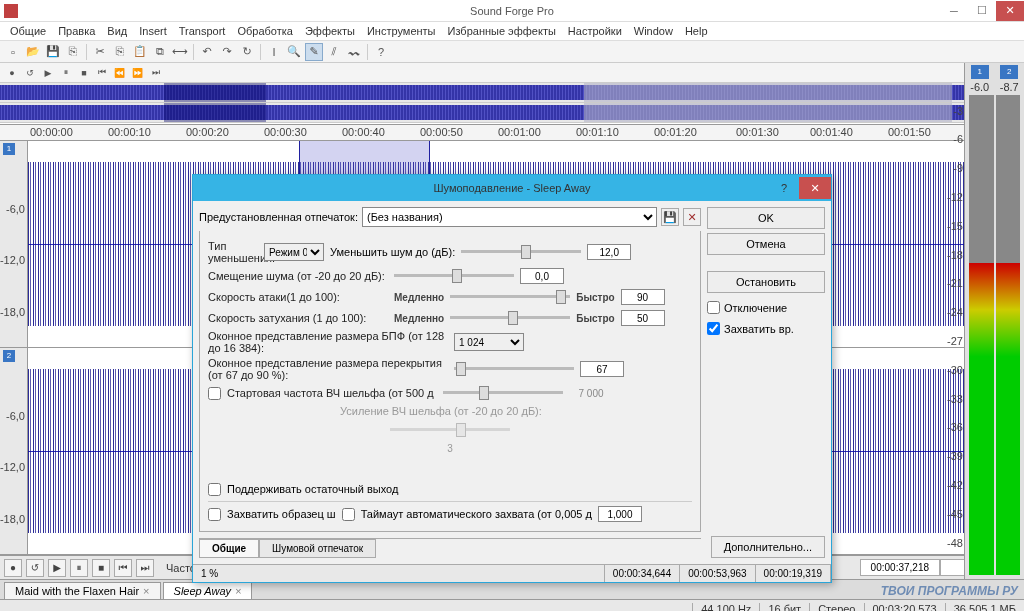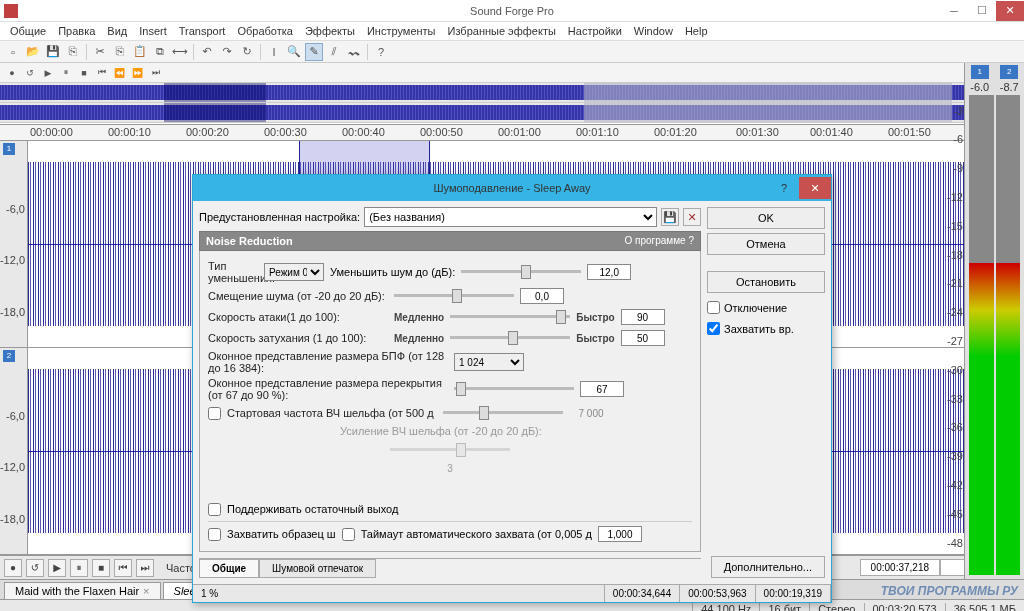--- a/index.html
+++ b/index.html
@@ -315,28 +315,24 @@
 
 <div class="dialog">
   <div class="dtitle">
     <span>Шумоподавление - Sleep Away</span>
     <div class="help">?</div>
     <div class="dclose">✕</div>
   </div>
   <div class="dbody">
     <div class="left">
       <div class="preset-row">
-        <span class="lbl">Предустановленная настройка:</span>
+        <span class="lbl">Предустановленная отпечаток:</span>
         <select><option>(Без названия)</option></select>
         <div class="ico">💾</div>
         <div class="ico del">✕</div>
-      </div>
-      <div class="section-hdr">
-        <span>Noise Reduction</span>
-        <span class="about">О программе  ?</span>
       </div>
       <div class="section-body">
         <div class="prow">
           <span class="plbl sm">Тип уменьшения:</span>
           <select style="width:60px"><option>Режим 0</option></select>
           <span>Уменьшить шум до (дБ):</span>
           <div class="slider">
               <div class="th" style="left:50%"></div>
             </div>
           <div class="val">12,0</div>

